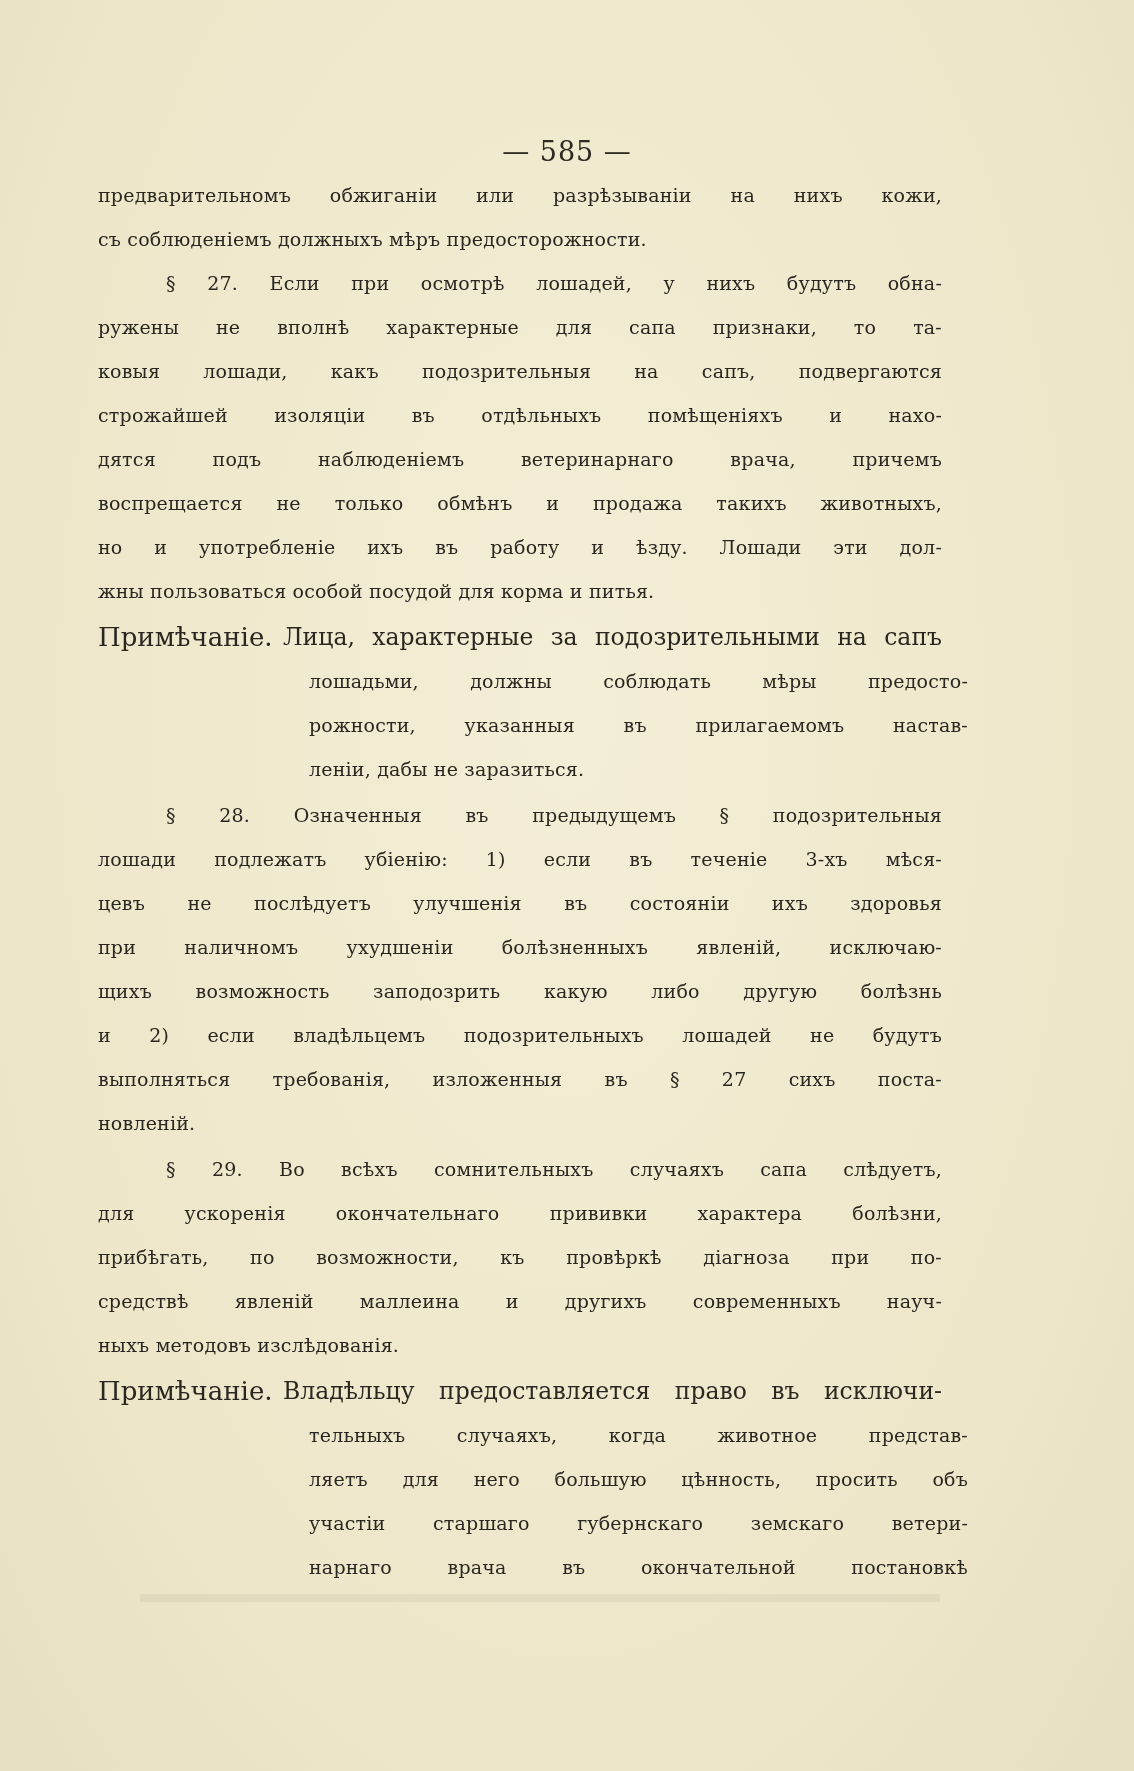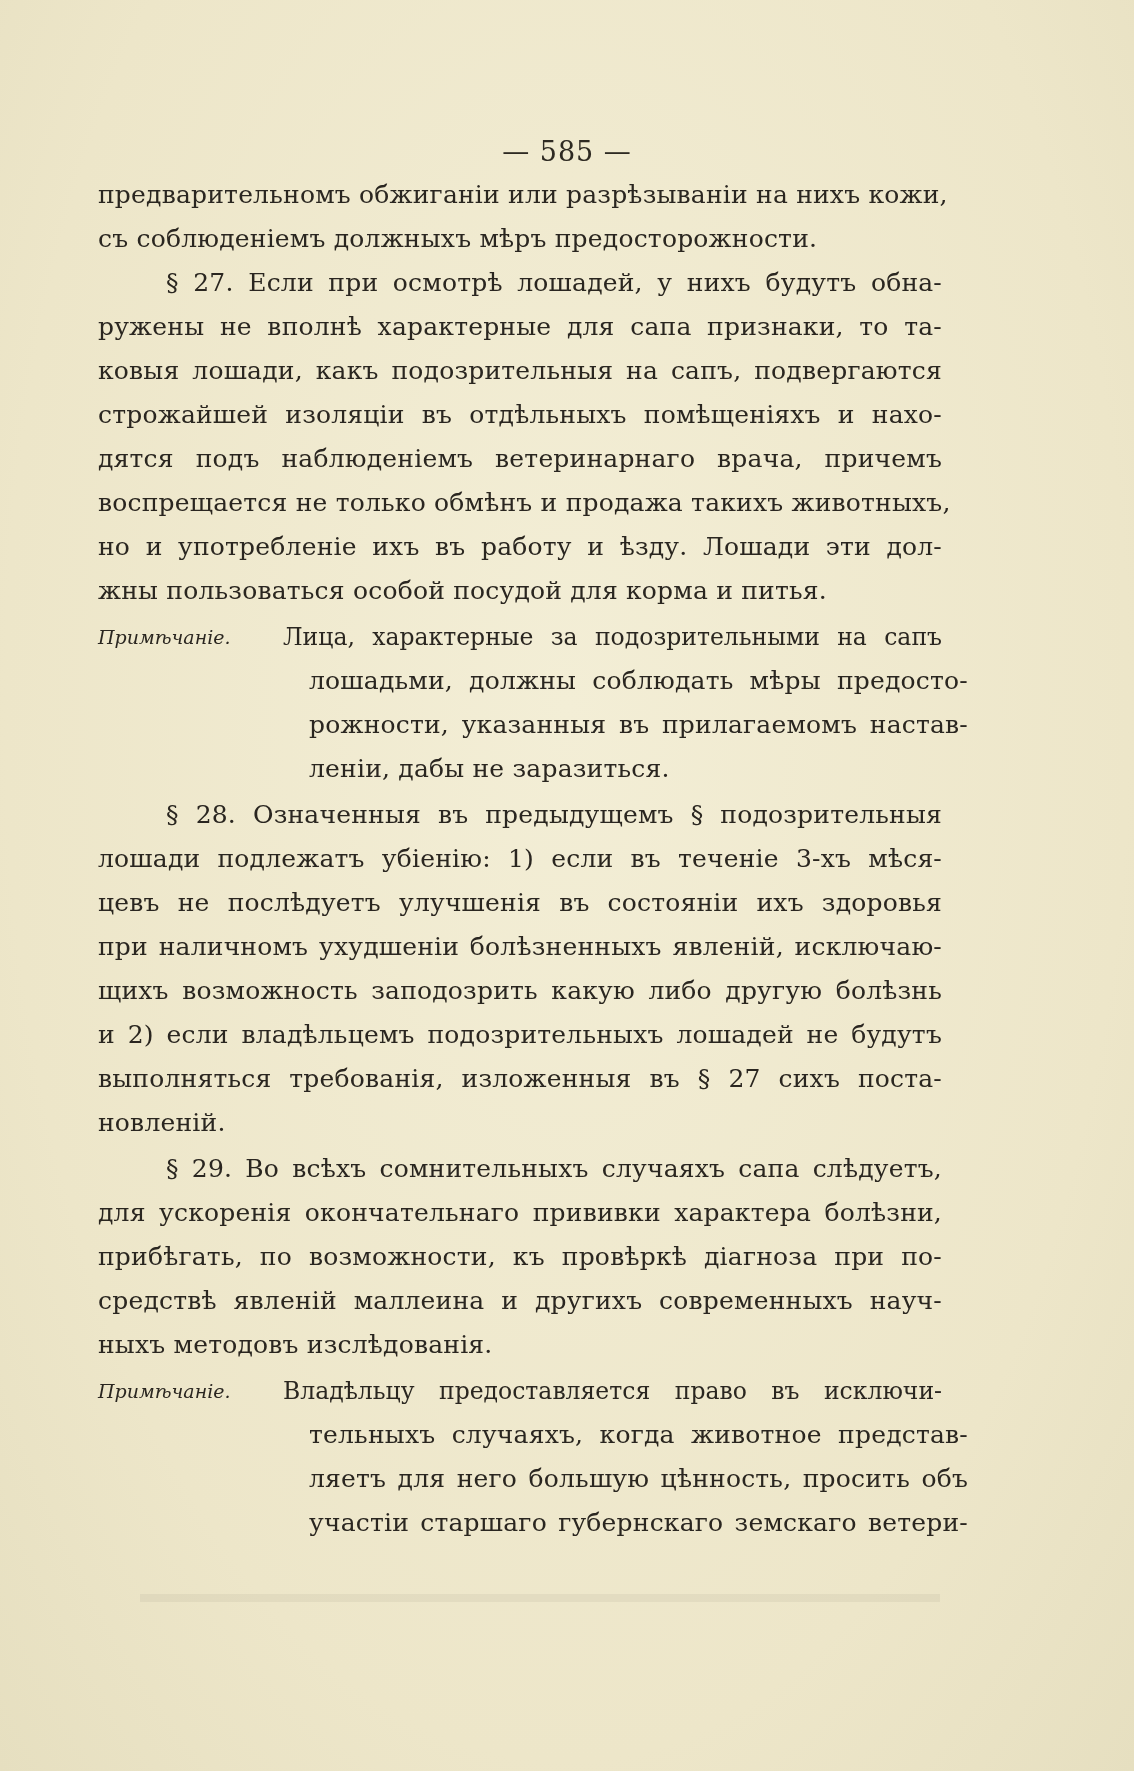--- a/index.html
+++ b/index.html
@@ -31,37 +31,36 @@
       text-align: center;
       font-size: 27px;
       letter-spacing: 1px;
       color: #2e2a22;
       margin-top: 44px;
     }
     .line {
       position: absolute;
       left: 98px;
       width: 844px;
-      font-size: 25px;
+      font-size: 19px;
       line-height: 30px;
       height: 30px;
       white-space: nowrap;
       text-align: justify;
       text-align-last: justify;
       letter-spacing: 0.2px;
     }
     .line.indent { left: 166px; width: 776px; }
     .line.note-body { left: 283px; width: 659px; margin-left: 26px; }
     .line.last { text-align-last: left; }
     .note-label {
       position: absolute;
       left: 98px;
-      font-size: 19px;
+      font-size: 26px;
       line-height: 30px;
-      font-style: italic;
       white-space: nowrap;
       font-family: "DejaVu Serif", serif;
     }
     .note-first {
       position: absolute;
       left: 283px;
       width: 659px;
       font-size: 23.5px;
       line-height: 30px;
       white-space: nowrap;
@@ -114,15 +113,16 @@
   <div class="line" style="top:1198px">для ускоренія окончательнаго прививки характера болѣзни,</div>
   <div class="line" style="top:1242px">прибѣгать, по возможности, къ провѣркѣ діагноза при по-</div>
   <div class="line" style="top:1286px">средствѣ явленій маллеина и другихъ современныхъ науч-</div>
   <div class="line last" style="top:1330px">ныхъ методовъ изслѣдованія.</div>
 
   <div class="note-label" style="top:1376px">Примѣчаніе.</div>
   <div class="note-first" style="top:1376px">Владѣльцу предоставляется право въ исключи-</div>
   <div class="line note-body" style="top:1420px">тельныхъ случаяхъ, когда животное представ-</div>
   <div class="line note-body" style="top:1464px">ляетъ для него большую цѣнность, просить объ</div>
   <div class="line note-body" style="top:1508px">участіи старшаго губернскаго земскаго ветери-</div>
+  <div class="line note-body" style="top:1552px">нарнаго врача въ окончательной постановкѣ</div>
 
   <div class="bleed" style="top:1594px"></div>
 </div>
 
 </body></html>

